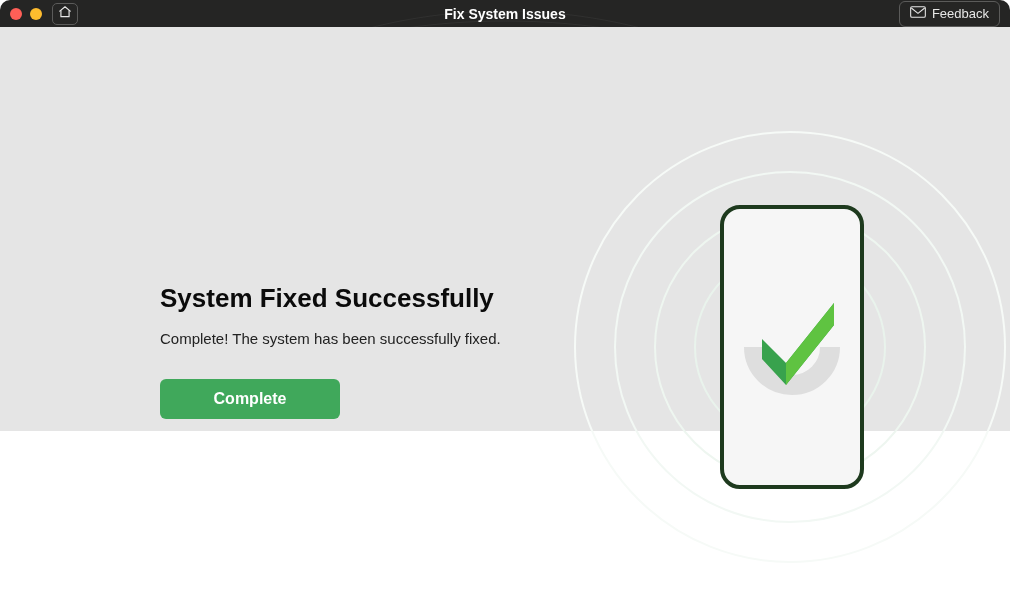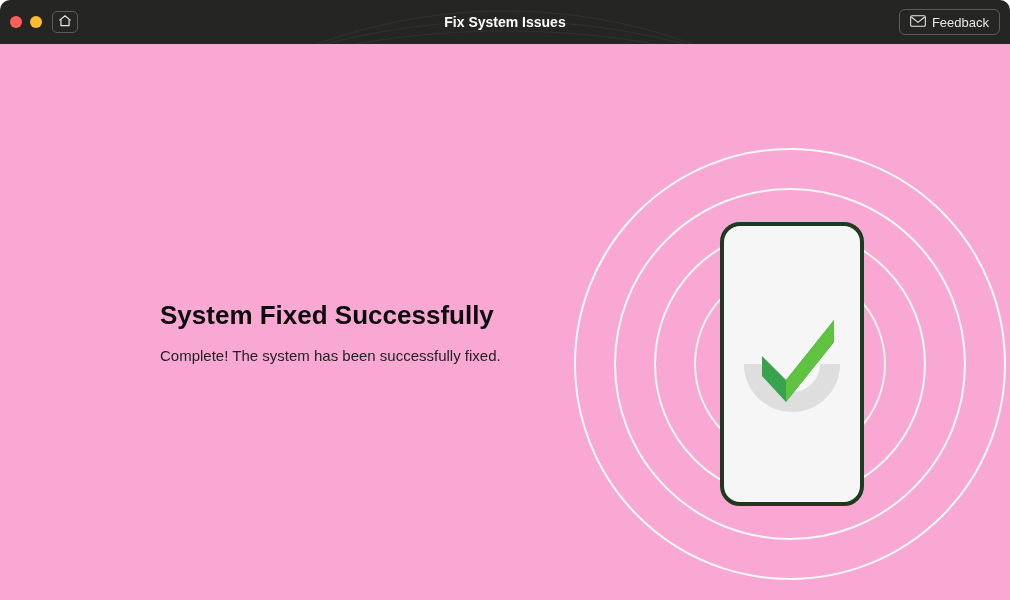--- a/index.html
+++ b/index.html
@@ -9,21 +9,21 @@
     }
     body {
       font-family: -apple-system, BlinkMacSystemFont, "Segoe UI", Helvetica, Arial, sans-serif;
       background: #ffffff;
       width: 1010px;
       height: 600px;
       overflow: hidden;
     }
     .titlebar {
       background: #252524;
-      height: 44px;
+      height: 27px;
       display: flex;
       align-items: center;
       padding: 0 10px;
       position: relative;
       border-top-left-radius: 10px;
       border-top-right-radius: 10px;
     }
     .titlebar::before {
       content: "";
       position: absolute;
@@ -80,22 +80,22 @@
       font-size: 13px;
       border-radius: 6px;
       height: 26px;
       padding: 0 10px;
       cursor: pointer;
     }
     .feedback-btn svg { width: 16px; height: 12px; }
     .content {
       position: relative;
       width: 100%;
-      height: 560px;
-      background: #f9a8d4;
+      height: 404px;
+      background: #e5e5e5;
     }
     .left-col {
       position: absolute;
       left: 160px;
       top: 256px;
     }
     .heading {
       font-size: 26px;
       font-weight: 700;
       color: #0b0b0b;
@@ -150,20 +150,21 @@
       </svg>
     </span>
     <span>Feedback</span>
   </button>
 </div>
 
 <div class="content">
   <div class="left-col">
     <h1 class="heading">System Fixed Successfully</h1>
     <p class="subtext">Complete! The system has been successfully fixed.</p>
+    <button class="complete-btn">Complete</button>
   </div>
 
   <div class="illustration">
     <svg viewBox="0 0 500 480" width="500" height="480">
 
       <g>
         <circle cx="250" cy="240" r="95" fill="none" stroke="#e9f3ec" stroke-width="2"></circle>
         <circle cx="250" cy="240" r="135" fill="none" stroke="#eef6f0" stroke-width="2"></circle>
         <circle cx="250" cy="240" r="175" fill="none" stroke="#f2f8f4" stroke-width="2"></circle>
         <circle cx="250" cy="240" r="215" fill="none" stroke="#f6faf7" stroke-width="2"></circle>

